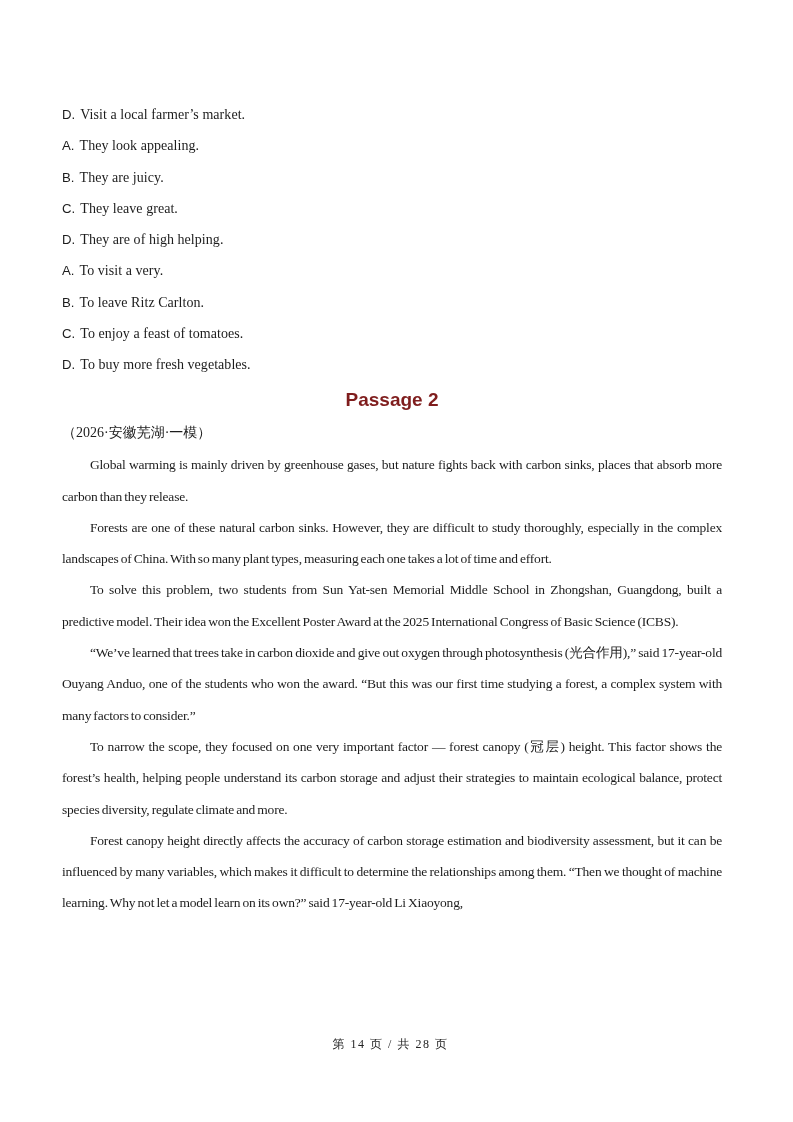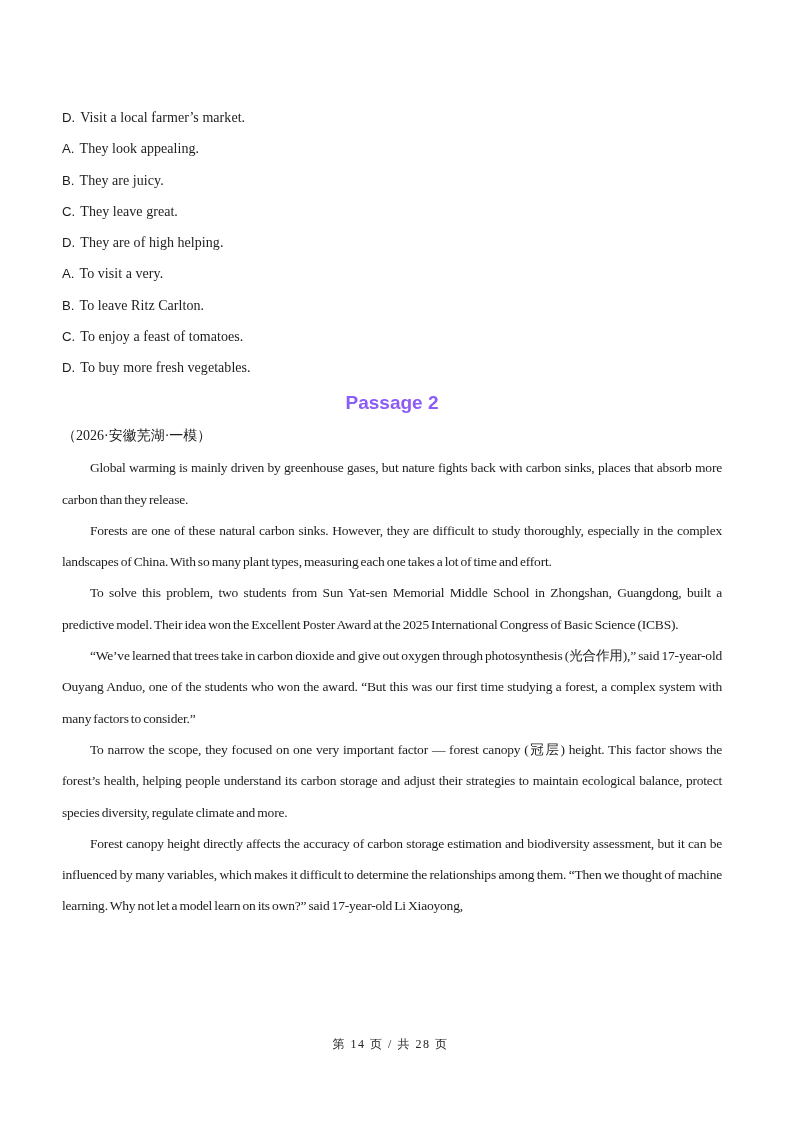--- a/index.html
+++ b/index.html
@@ -10,22 +10,21 @@
   .page {
     position: relative;
     width: 793px;
     height: 1122px;
     background: #ffffff;
     overflow: hidden;
     font-family: "Liberation Serif", serif;
     color: #1c1c1c;
   }
   .content {
-    padding: 54px 71px 0 62px;
-    margin-top: 48px;
+    padding: 99px 71px 0 62px;
   }
   
   .q-line {
     font-size: 14px;
     line-height: 31.25px;
     white-space: nowrap;
     letter-spacing: 0.05px;
   }
   .q-prefix {
     font-family: "Liberation Sans", sans-serif;
@@ -33,21 +32,21 @@
     margin-right: 5px;
   }
   
   .passage-heading {
     margin: 3px 0 0 0;
     text-align: center;
     font-family: "Liberation Sans", sans-serif;
     font-weight: bold;
     font-size: 19px;
     line-height: 33px;
-    color: #8b5cf6;
+    color: #7f1d1d;
   }
   
   .source-line {
     font-size: 14px;
     line-height: 33px;
   }
   
   .paragraphs p {
     margin: 0;
     text-align: justify;

